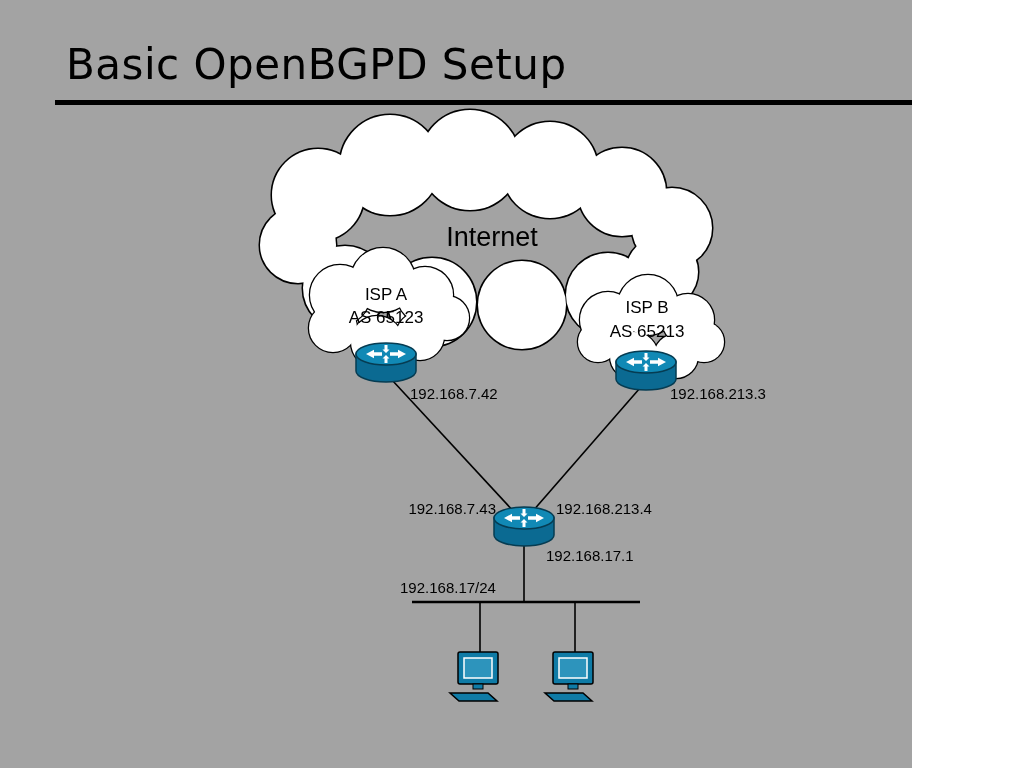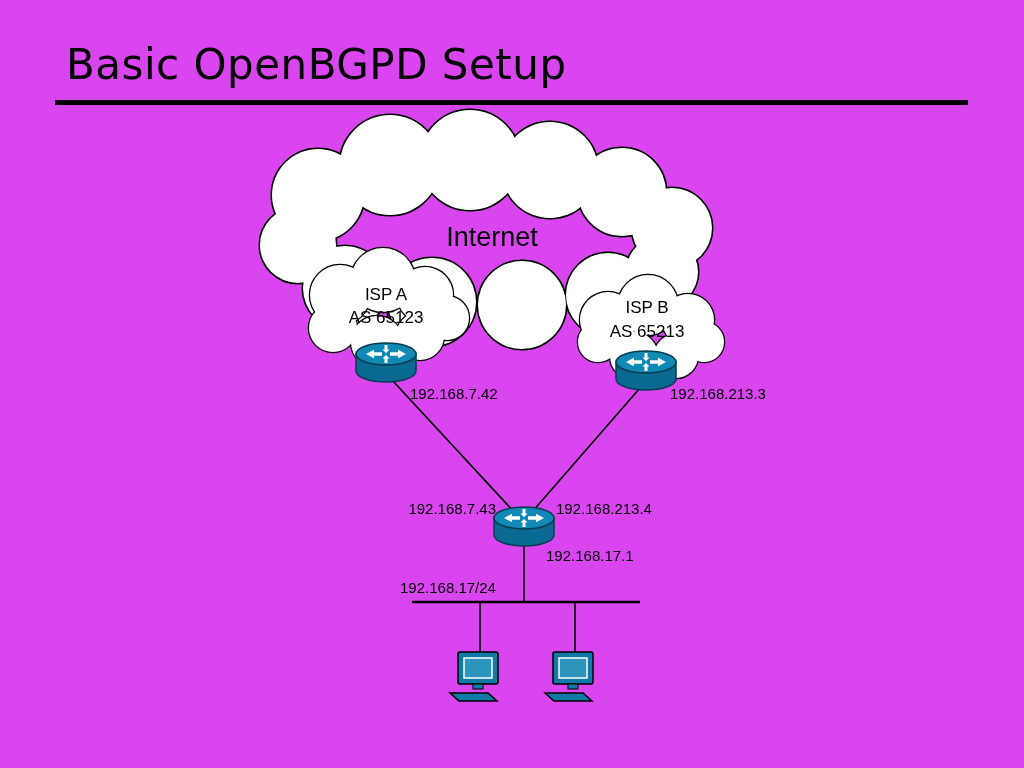--- a/index.html
+++ b/index.html
@@ -1,16 +1,16 @@
 <!DOCTYPE html>
 <html><head>
 <meta charset="utf-8">
 <style>
   html,body{margin:0;padding:0;background:#fff;}
-  .slide{position:relative;width:1024px;height:768px;background:#d946ef;overflow:hidden;
+  .slide{position:relative;width:912px;height:768px;background:#a3a3a3;overflow:hidden;
          font-family:"Liberation Sans",sans-serif;}
   .title{position:absolute;left:66px;top:40px;margin:0;font-size:42px;font-weight:400;
          color:#000;letter-spacing:0.5px;font-family:"DejaVu Sans","Liberation Sans",sans-serif;}
   .title-underline{position:absolute;left:55px;top:100px;width:913px;height:5px;background:#000;}
   .diagram-svg{position:absolute;left:0;top:0;}
   svg text{font-family:"Liberation Sans",sans-serif;fill:#000;}
   .ip-label{font-size:15px;}
   .cloud-name{font-size:17px;}
   .internet-label{font-size:27px;}
   .c-outline{fill:#ffffff;stroke:#000000;stroke-width:3;}

